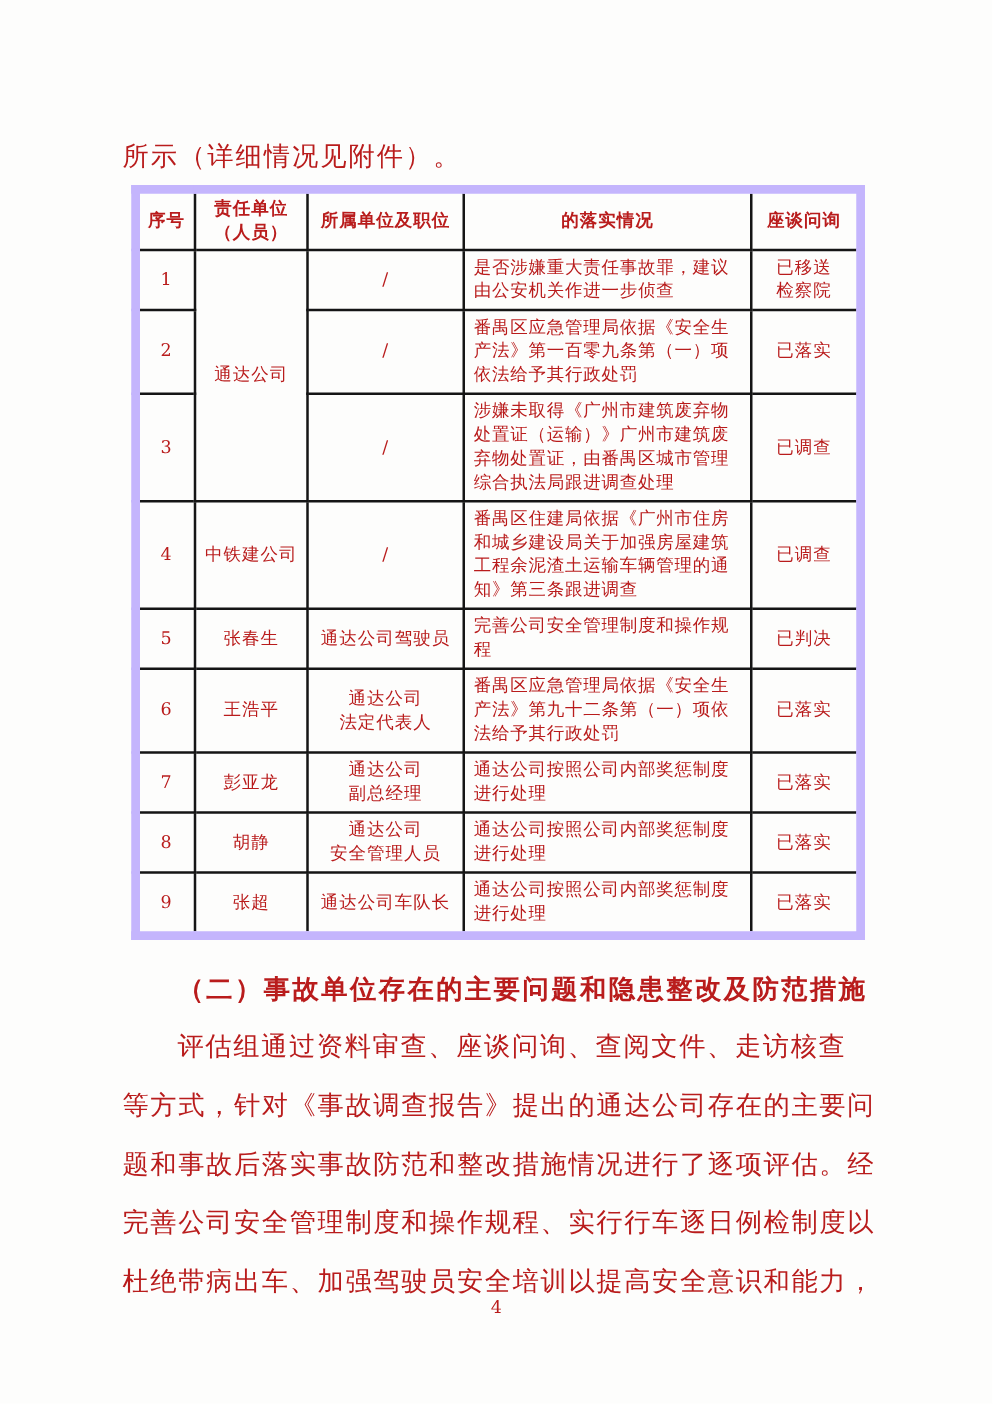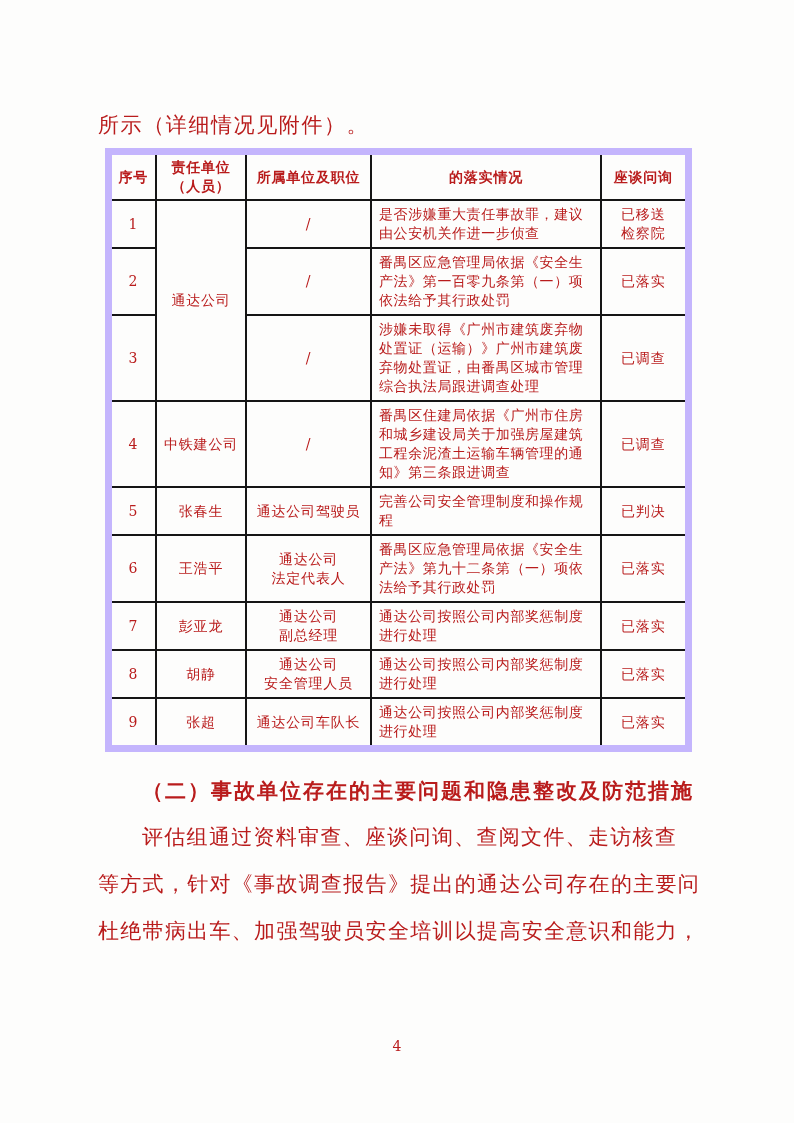--- a/index.html
+++ b/index.html
@@ -182,19 +182,21 @@
         </tbody>
     </table>
 
     <div class="section-heading">
         <div class="line indent">（二）事故单位存在的主要问题和隐患整改及防范措施</div>
       </div>
 
     <div class="section-paragraph">
         <div class="line indent">评估组通过资料审查、座谈问询、查阅文件、走访核查</div>
         <div class="line">等方式，针对《事故调查报告》提出的通达公司存在的主要问</div>
+        <div class="line">题和事故后落实事故防范和整改措施情况进行了逐项评估。经</div>
+        <div class="line">完善公司安全管理制度和操作规程、实行行车逐日例检制度以</div>
         <div class="line">杜绝带病出车、加强驾驶员安全培训以提高安全意识和能力，</div>
       </div>
 
   </div>
 
   <div class="page-number">4</div>
 </div>
 
 </body></html>

